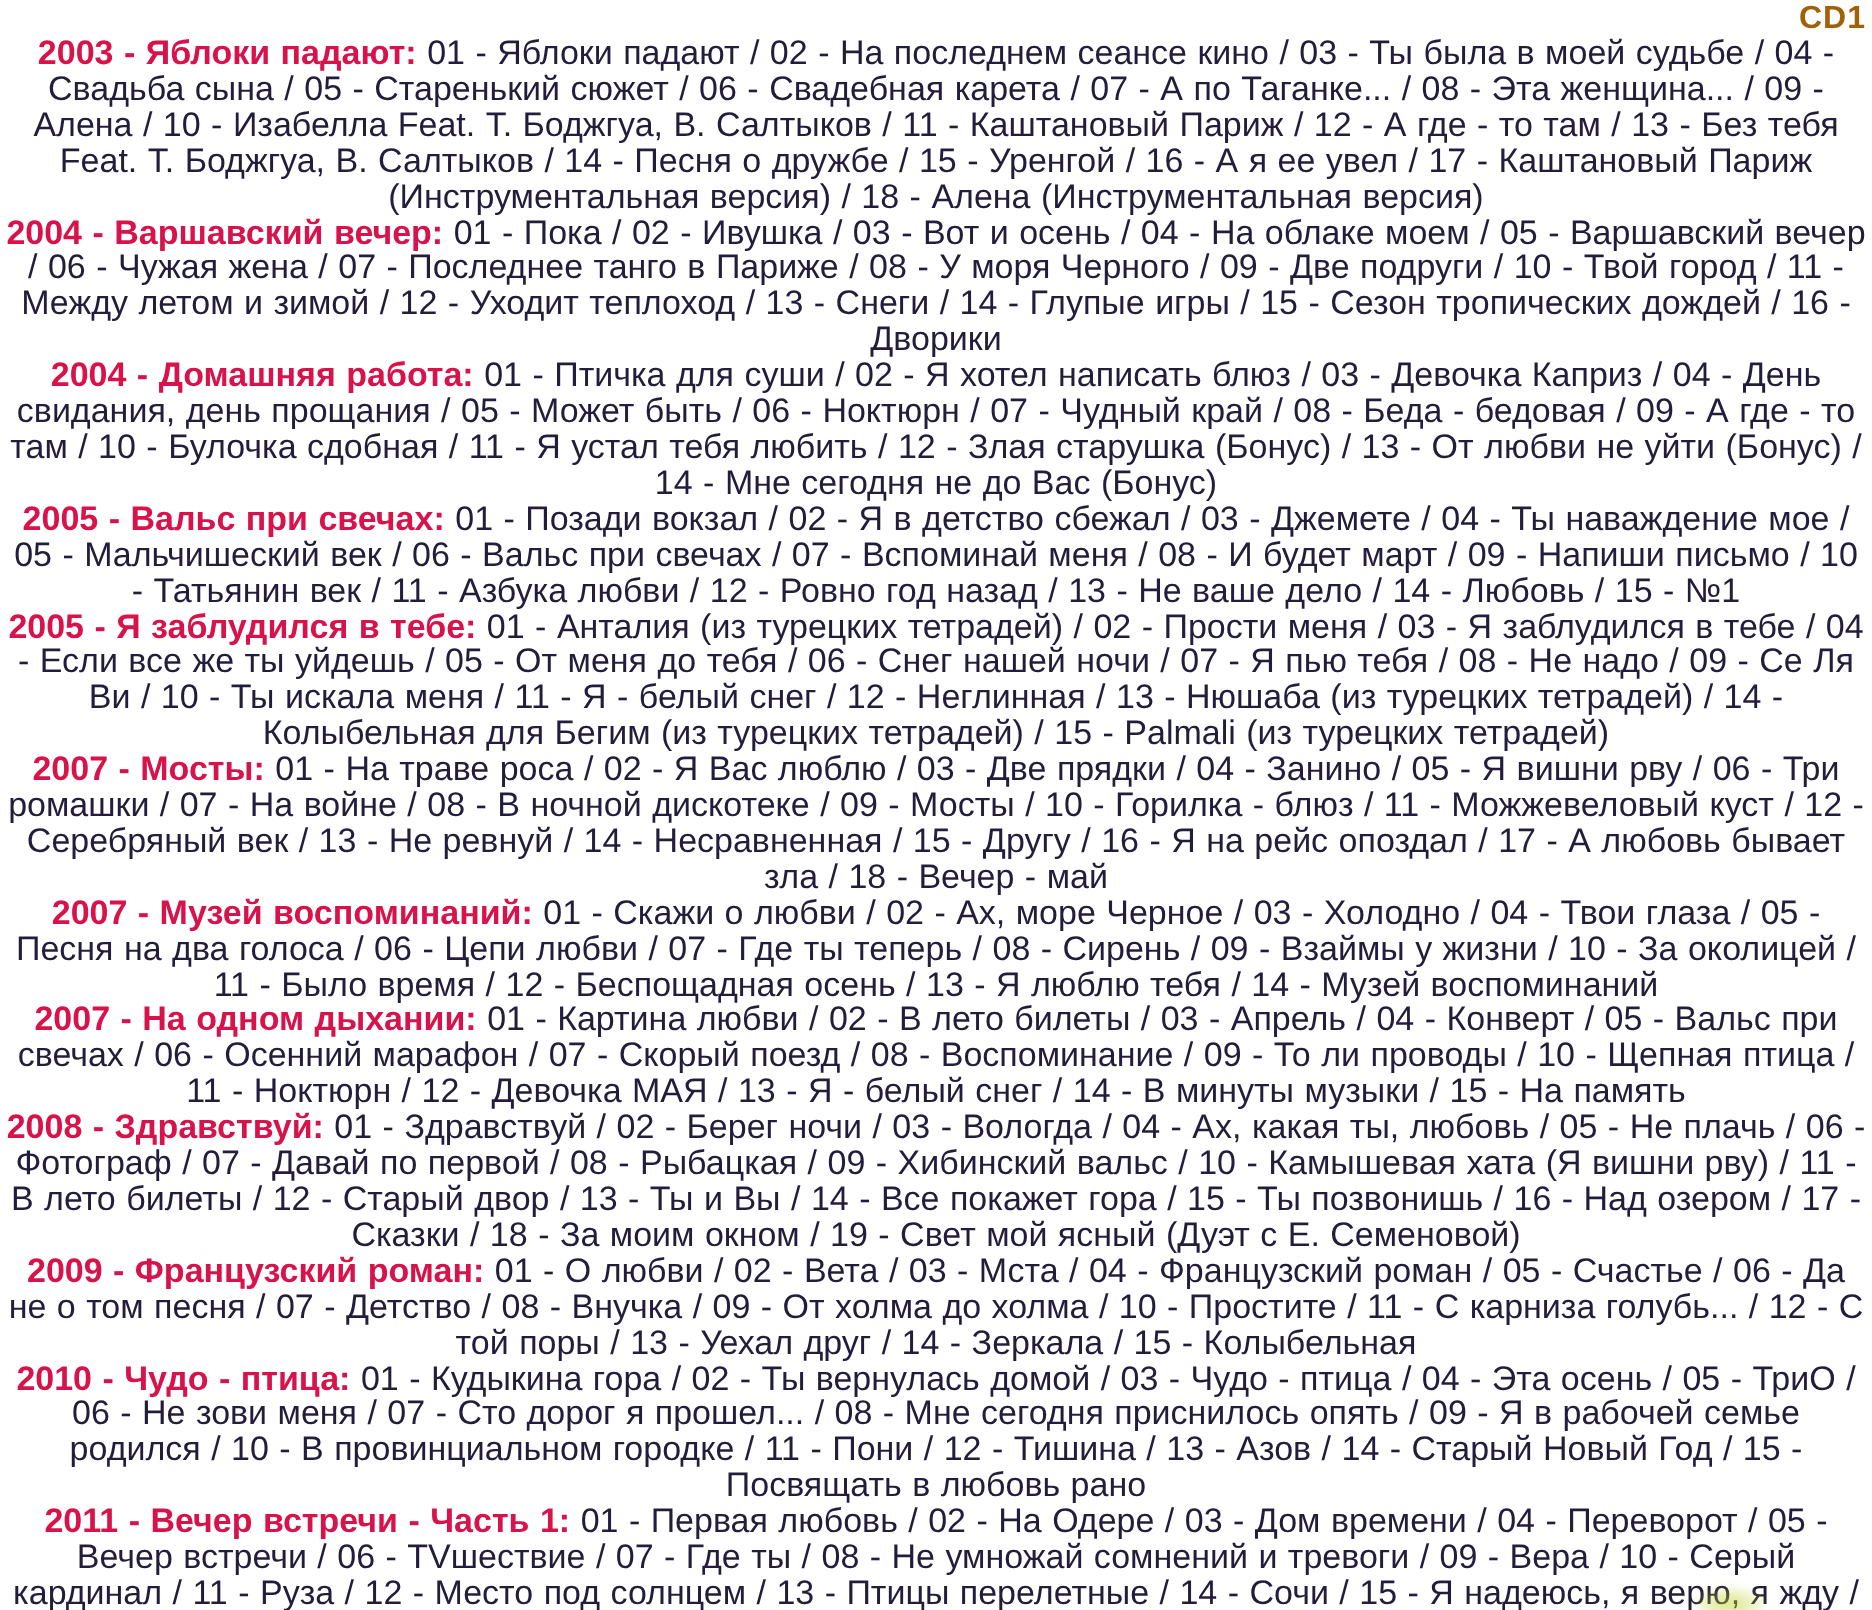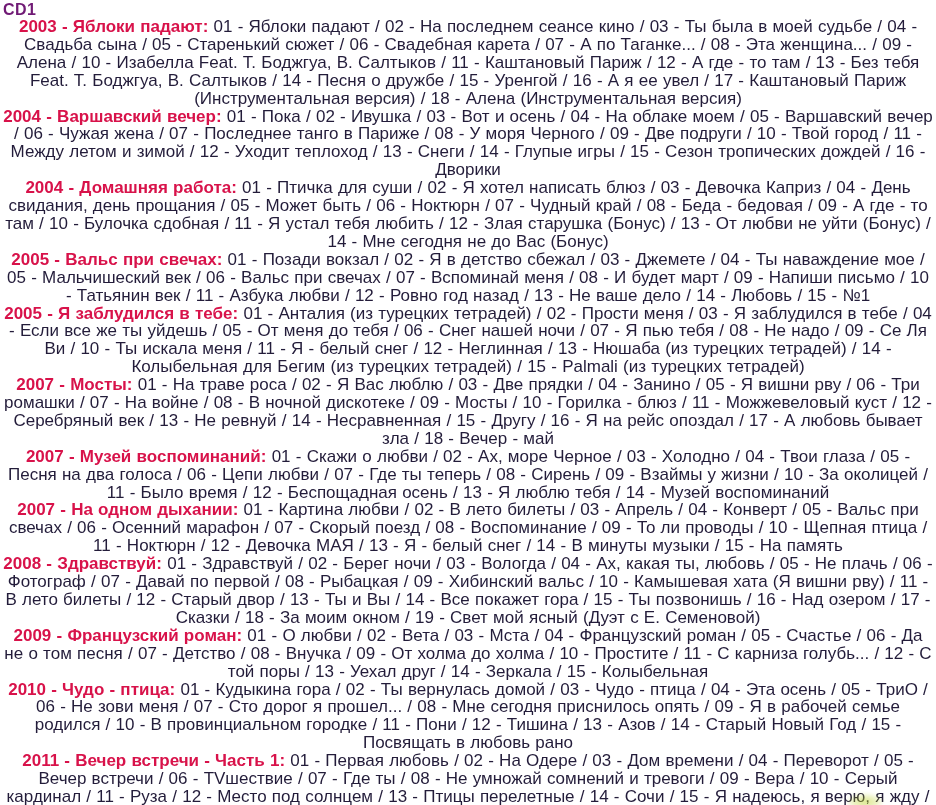--- a/index.html
+++ b/index.html
@@ -12,25 +12,25 @@
     height: 805px;
     overflow: hidden;
     position: relative;
     font-family: "Liberation Sans", "DejaVu Sans", sans-serif;
   }
   main[data-name="tracklist-page"] {
     padding: 1px 3px 0 3px;
     width: 930px;
   }
   .cd-header {
-    text-align: left;
+    text-align: right;
     font-weight: bold;
     font-size: 16px;
     line-height: 17px;
-    color: #701a75;
+    color: #a16207;
     letter-spacing: 0.5px;
     margin: 0;
   }
   .cd-header.second {
     margin-top: 7px;
   }
   p.album {
     margin: 0;
     font-size: 17px;
     line-height: 17.9px;

